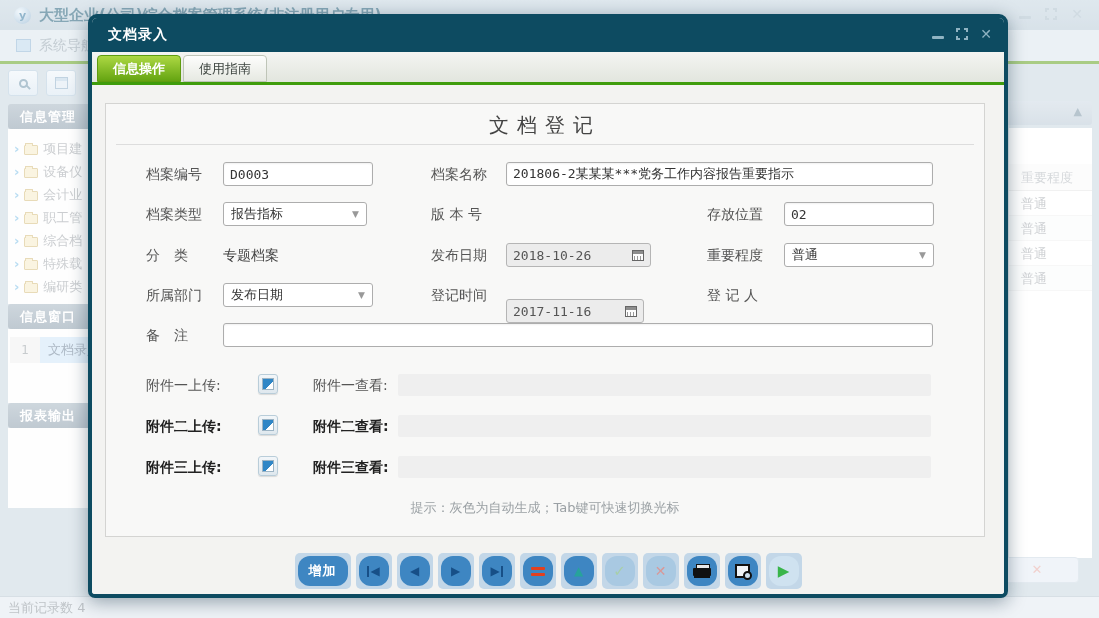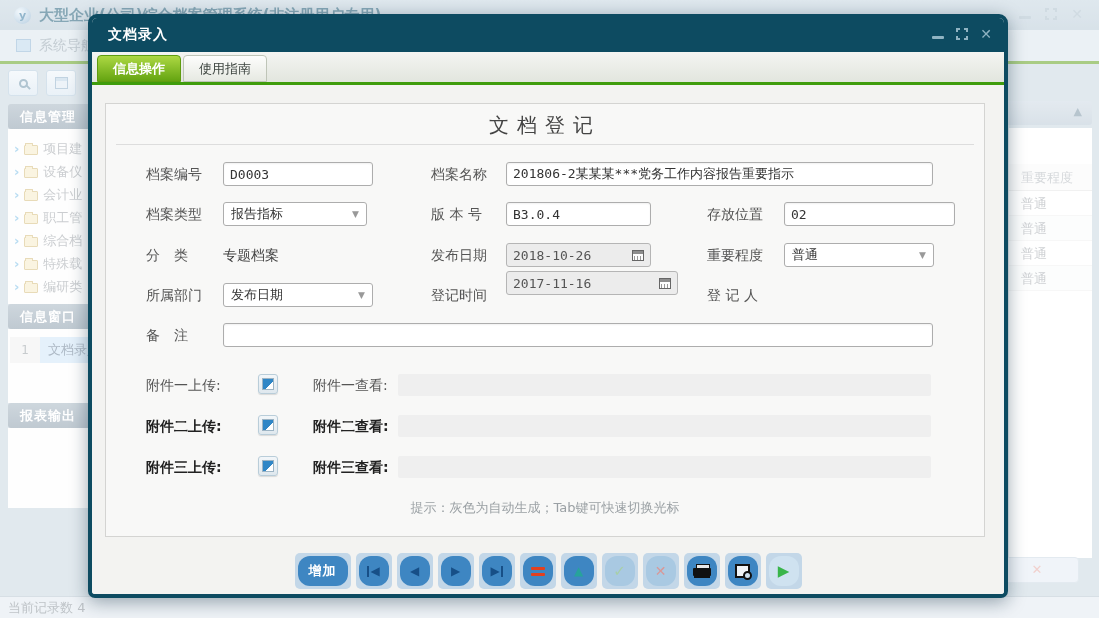--- a/index.html
+++ b/index.html
@@ -285,44 +285,43 @@
         <input class="f-input" style="left: 117px; top: 58px; width: 150px;" value="D0003">
         <span class="f-label" style="left:325px; top:58px;">档案名称</span>
         <input class="f-input" style="left: 400px; top: 58px; width: 427px;" value="201806-2某某某***党务工作内容报告重要指示">
 
         <span class="f-label" style="left:40px; top:98px;">档案类型</span>
         <div class="f-select" style="left:117px; top:98px; width:144px;">
           <span>报告指标</span>
           <span class="arrow-down">▼</span>
         </div>
         <span class="f-label" style="left:325px; top:98px;">版 本 号</span>
-        <input class="f-input" style="left: 400px; top: 98px; width: 145px;" value="B3.0.4">
         <span class="f-label" style="left:601px; top:98px;">存放位置</span>
-        <input class="f-input" style="left: 678px; top: 98px; width: 171px;" value="02">
+        <input class="f-input" style="left: 678px; top: 98px; width: 150px;" value="02">
 
         <span class="f-label" style="left:40px; top:139px;">分　类</span>
         <span class="f-static" style="left:117px; top:139px;">专题档案</span>
         <span class="f-label" style="left:325px; top:139px;">发布日期</span>
         <div class="f-date" style="left:400px; top:139px; width:145px;">
           <span>2018-10-26</span>
           <span class="ic-cal"></span>
         </div>
         <span class="f-label" style="left:601px; top:139px;">重要程度</span>
         <div class="f-select" style="left:678px; top:139px; width:150px;">
           <span>普通</span>
           <span class="arrow-down">▼</span>
         </div>
 
         <span class="f-label" style="left:40px; top:179px;">所属部门</span>
         <div class="f-select" style="left:117px; top:179px; width:150px;">
           <span>发布日期</span>
           <span class="arrow-down">▼</span>
         </div>
         <span class="f-label" style="left:325px; top:179px;">登记时间</span>
-        <div class="f-date" style="left:400px; top:167px; width:172px;">
+        <div class="f-date" style="left:400px; top:195px; width:138px;">
           <span>2017-11-16</span>
           <span class="ic-cal"></span>
         </div>
         <span class="f-label" style="left:601px; top:179px;">登 记 人</span>
 
         <span class="f-label" style="left:40px; top:219px;">备　注</span>
         <input class="f-input" style="left: 117px; top: 219px; width: 710px;" value="">
 
         <span class="att-label" style="left:40px; top:269px;">附件一上传:</span>
         <div class="btn-upload" style="left:152px; top:270px;">

